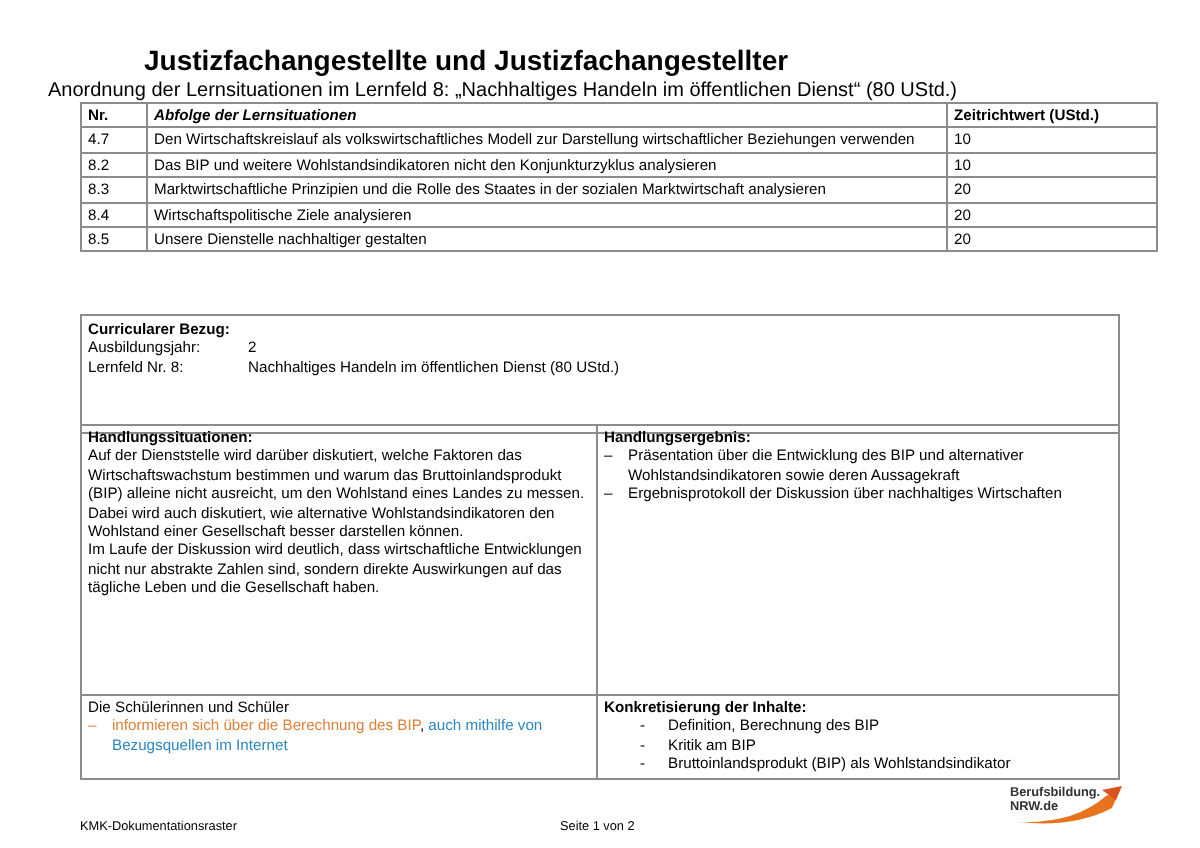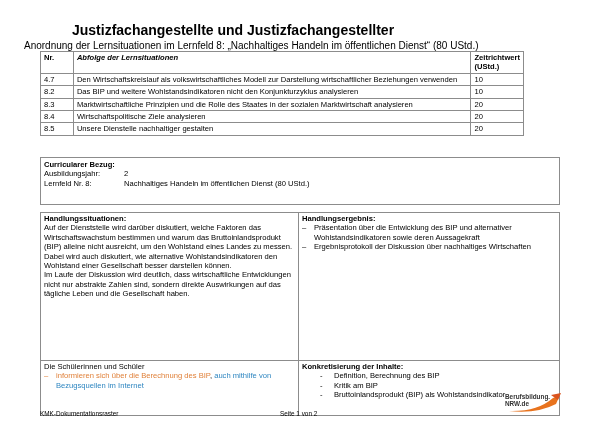--- a/index.html
+++ b/index.html
@@ -1,31 +1,31 @@
 <!DOCTYPE html>
 <html><head>
 <meta charset="utf-8">
 <style>
   html, body { margin:0; padding:0; background:#fff; }
   body { width:600px; height:424px; position:relative; overflow:hidden;
          font-family:"Liberation Sans", sans-serif; color:#000; font-size:7.6px; line-height:9.4px; }
   .title { position:absolute; left:40px; top:26px; font-weight:bold; font-size:14px;margin-left:32px; }
   .subtitle { position:absolute; left:24px; top:41px; font-size:10px; }
-  table.ls { position:absolute; left:40px; top:51px; width:484px; border-collapse:collapse;border-radius:17px; }
+  table.ls { position:absolute; left:40px; top:51px; width:539px; border-collapse:collapse;border-radius:17px; }
   table.ls td, table.ls th { border:1px solid #8c8c8c; padding:1px 3px 1px 3px; vertical-align:top; text-align:left; font-size:7.6px; line-height:9.4px; }
   table.ls th { font-weight:bold; }
   .c-nr { width:26px; }
   .c-ls { width:393px;font-style:italic; }
   .box { position:absolute; left:40px; width:520px; border:1px solid #8c8c8c; box-sizing:border-box; }
-  .curr { top:157px; height:48px; padding:2px 3px; }
+  .curr { top:157px; height:60px; padding:2px 3px; }
   .curr .bold { font-weight:bold; }
   .curr .row { display:flex; }
   .curr .row .k { width:80px; }
   .grid { position:absolute; left:40px; top:212px; width:520px; border:1px solid #8c8c8c; box-sizing:border-box; display:grid; grid-template-columns:258px 1fr; }
-  .cell { padding:1px 3px 15px 3px; }
+  .cell { padding:1px 3px 2px 3px; }
   .cell.l { border-right:1px solid #8c8c8c; }
   .cell.top { border-bottom:1px solid #8c8c8c; }
   .b { font-weight:bold; }
   .dash { display:flex; }
   .dash .m { width:12px; flex:none; }
   .orange { color:#e0813a; }
   .blue { color:#2e86c1; }
   .sub-list .it { display:flex; padding-left:18px; }
   .sub-list .it .m { width:14px; flex:none; }
   .footer-l { position:absolute; left:40px; top:409px; font-size:6.4px; }

